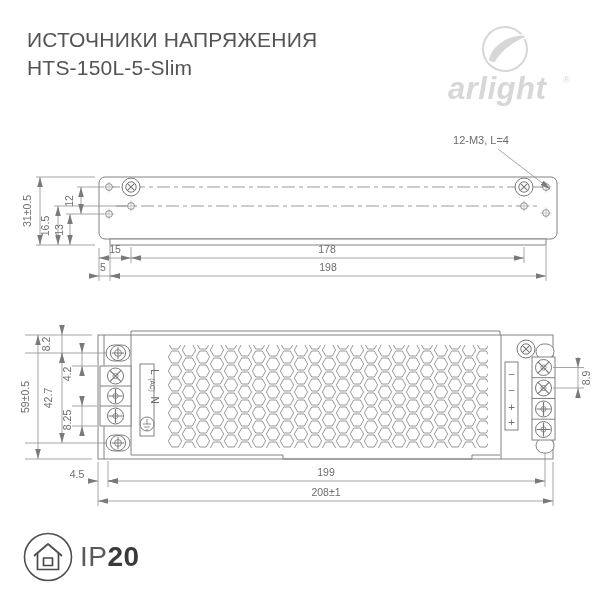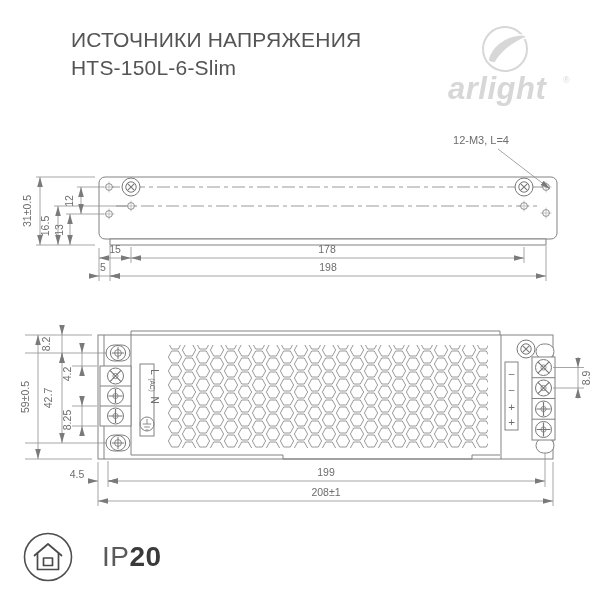--- a/index.html
+++ b/index.html
@@ -1,34 +1,34 @@
 <!DOCTYPE html>
 <html><head>
 <meta charset="utf-8">
 <style>
   html,body{margin:0;padding:0;background:#ffffff;}
   body{width:600px;height:600px;font-family:"Liberation Sans",sans-serif;}
   .page{position:relative;width:600px;height:600px;background:#fff;overflow:hidden;}
   .title{position:absolute;left:27px;top:26px;font-size:21px;line-height:27.5px;
-         color:#545454;letter-spacing:.2px;font-weight:400;margin-left:44px;}
+         color:#545454;letter-spacing:.2px;font-weight:400;}
   .logo-svg{position:absolute;top:13px;right:10px;}
   .main-svg{position:absolute;left:0;top:0;}
-  .ip{position:absolute;left:22px;top:531px;display:flex;align-items:center;gap:28px;}
+  .ip{position:absolute;left:22px;top:531px;display:flex;align-items:center;gap:6px;}
   .ip-text{font-size:28px;color:#5a5a5a;letter-spacing:.5px;}
   .ip-text b{font-weight:700;color:#3a3a3a;}
   svg text{font-family:"Liberation Sans",sans-serif;}
 </style>
 </head>
 <body>
 
 <div class="page">
 
   <div class="title">
     <div>ИСТОЧНИКИ НАПРЯЖЕНИЯ</div>
-    <div>HTS-150L-6-Slim</div>
+    <div>HTS-150L-5-Slim</div>
   </div>
 
   <svg class="logo-svg" width="165" height="95" viewBox="0 0 165 95">
     <circle cx="80" cy="36" r="22" fill="none" stroke="#d7d7d7" stroke-width="2"></circle>
     <path d="M63,47 C66,34 78,24 94,22 C98,21.5 101,22.5 102,24 C88,30 76,39 70,50 C67,49.5 64,49.5 63,47 Z" fill="#d7d7d7" stroke="#ffffff" stroke-width="1.4"></path>
     <text x="23" y="86" font-size="31" font-style="italic" font-weight="bold" letter-spacing="0.5" fill="#d7d7d7">arlight</text>
     <text x="138" y="70" font-size="9" fill="#d7d7d7">®</text>
   </svg>
 
   <svg class="main-svg" width="600" height="600" viewBox="0 0 600 600">

